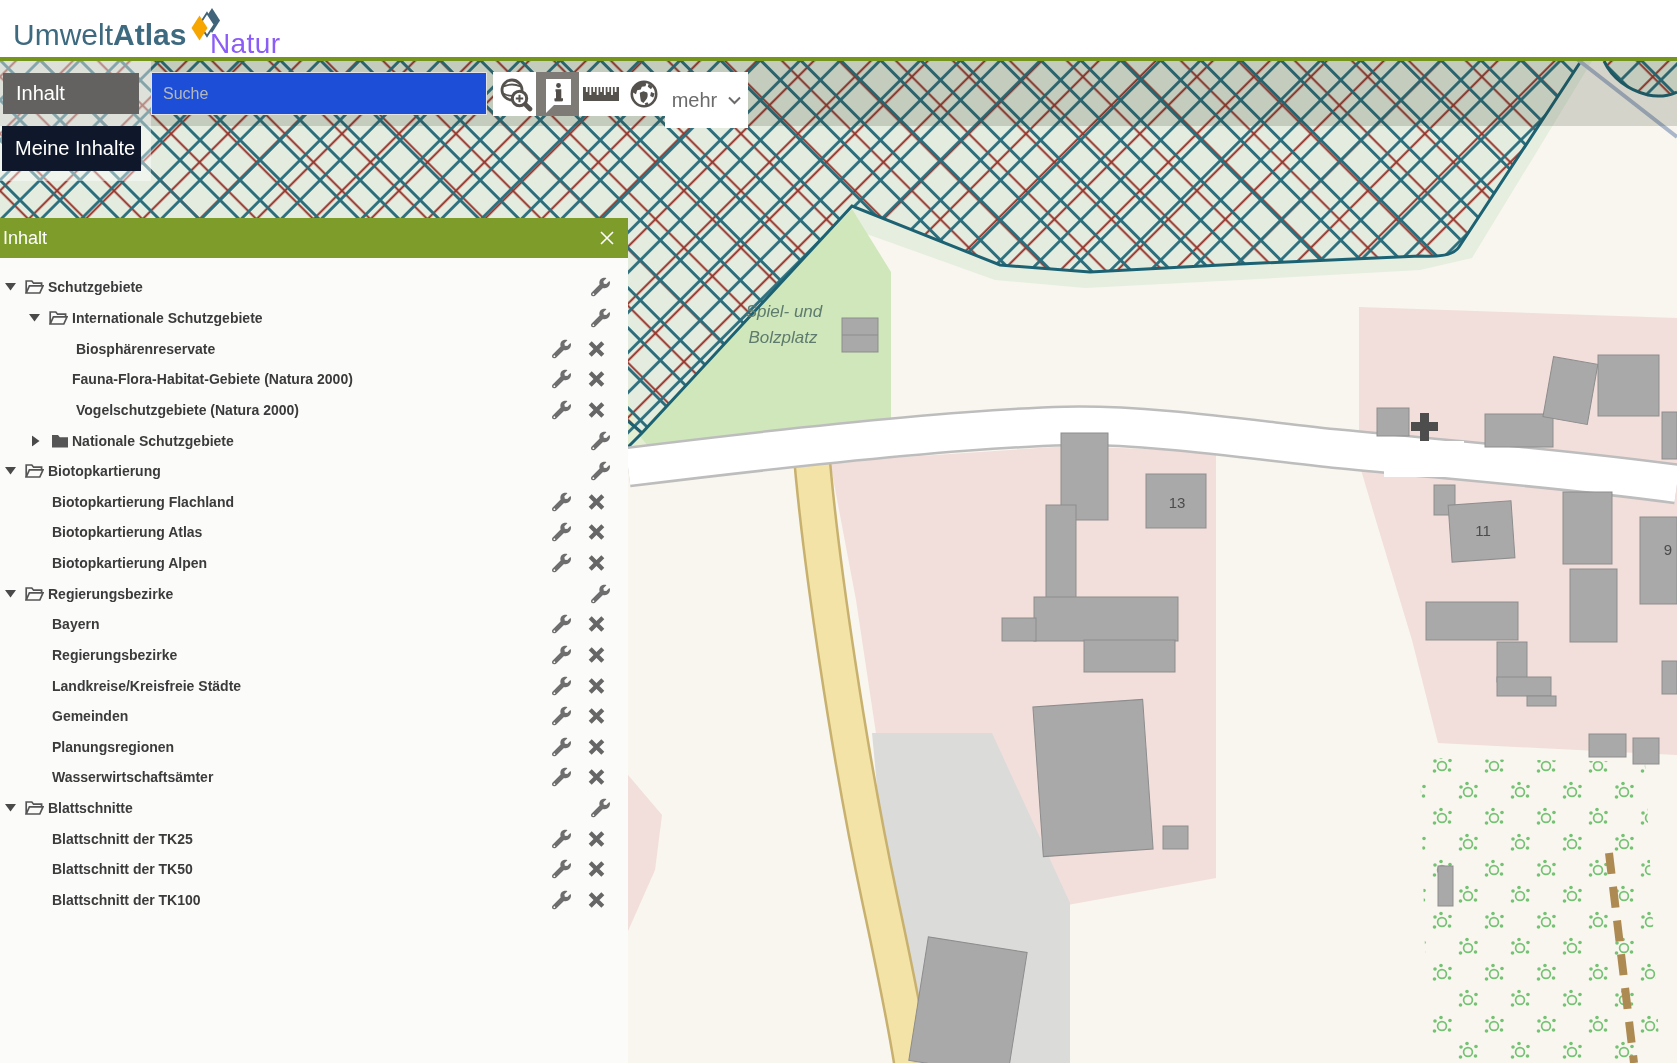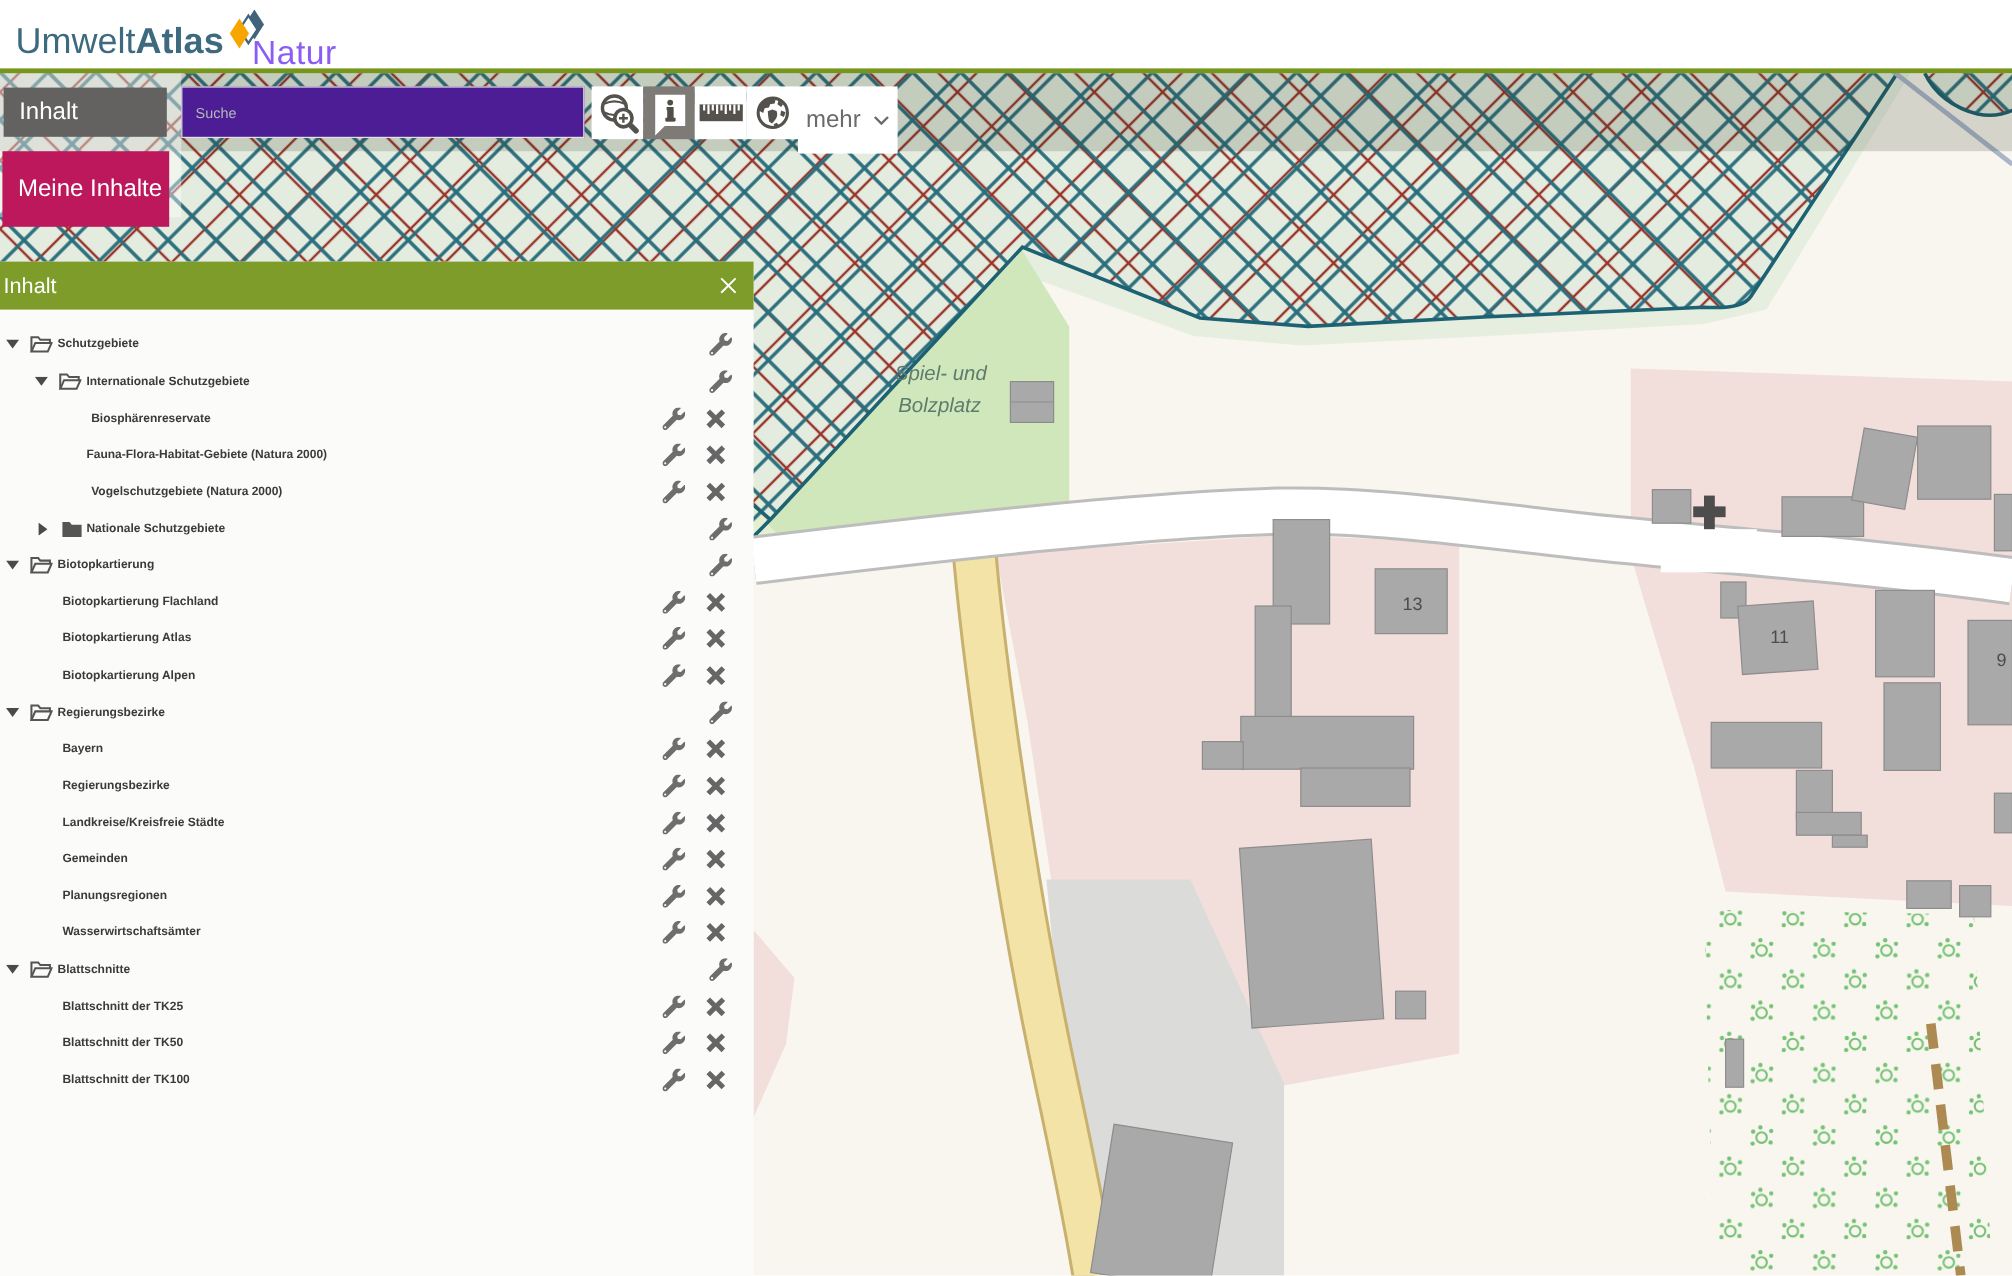--- a/index.html
+++ b/index.html
@@ -1,34 +1,34 @@
 <!DOCTYPE html>
 <html><head><meta charset="utf-8">
 <style>
   html,body{margin:0;padding:0;width:1677px;height:1063px;overflow:hidden;
     font-family:"Liberation Sans",sans-serif;background:#fff;}
   .abs{position:absolute;}
   #hdr{position:absolute;left:0;top:0;width:1677px;height:57px;background:#fff;}
   #gline{position:absolute;left:0;top:57px;width:1677px;height:4px;background:#76951b;}
   .btn{position:absolute;color:#fff;font-size:20px;display:flex;align-items:center;}
   #binhalt{left:3px;top:73px;width:136px;height:41px;background:#636261;padding-left:13px;box-sizing:border-box;}
-  #bmeine{left:2px;top:126px;width:139px;height:63px;background:#be185d;padding-left:13px;box-sizing:border-box;}
-  #suche{position:absolute;left:151px;top:72px;width:336px;height:43px;background:#4c1d95;box-sizing:border-box;
-     border:1px solid #e3e3e3;color:#b5b8ba;font-size:12px;display:flex;align-items:center;padding-left:11px;}
+  #bmeine{left:2px;top:126px;width:139px;height:45px;background:#0f172a;padding-left:13px;box-sizing:border-box;}
+  #suche{position:absolute;left:151px;top:72px;width:336px;height:43px;background:#1d4ed8;box-sizing:border-box;
+     border:1px solid #e3e3e3;color:#b5b8ba;font-size:16px;display:flex;align-items:center;padding-left:11px;}
   #icons{position:absolute;left:493px;top:72px;height:44px;display:flex;}
   .ibtn{width:43px;height:44px;background:#fff;display:flex;align-items:center;justify-content:center;}
   .ibtn.dark{background:#7e7b77;}
   #mehr{width:83px;height:56px;background:#fff;display:flex;align-items:center;justify-content:center;
      color:#6b6b6b;font-size:20px;}
   #panel{position:absolute;left:0;top:218px;width:628px;height:845px;background:#fbfbfa;}
   #phead{position:absolute;left:0;top:0;width:628px;height:40px;background:#7d9c2a;color:#fff;
      font-size:18px;display:flex;align-items:center;padding-left:3px;box-sizing:border-box;}
   #pclose{position:absolute;right:12px;top:11px;width:18px;height:18px;}
   .row{position:absolute;left:0;width:628px;height:30px;}
-  .rt{position:absolute;top:50%;transform:translateY(-50%);font-weight:bold;font-size:10px;color:#3b3b3b;white-space:nowrap;}
+  .rt{position:absolute;top:50%;transform:translateY(-50%);font-weight:bold;font-size:14px;color:#3b3b3b;white-space:nowrap;}
   .ric{position:absolute;top:50%;transform:translateY(-50%);}
 </style></head>
 <body>
 <svg class="abs" style="left:0;top:0" width="1677" height="1063" viewBox="0 0 1677 1063">
 <defs>
 <pattern id="pt" patternUnits="userSpaceOnUse" width="28.3" height="28.3" patternTransform="rotate(45)">
   <path d="M0 14.15H28.3M14.15 0V28.3" fill="none" stroke="#2a6e7d" stroke-width="2.8"></path>
 </pattern>
 <pattern id="pr" patternUnits="userSpaceOnUse" width="40.3" height="40.3" patternTransform="rotate(45)">
   <path d="M0 14H40.3M14 0V40.3" fill="none" stroke="#97342b" stroke-width="2"></path>

